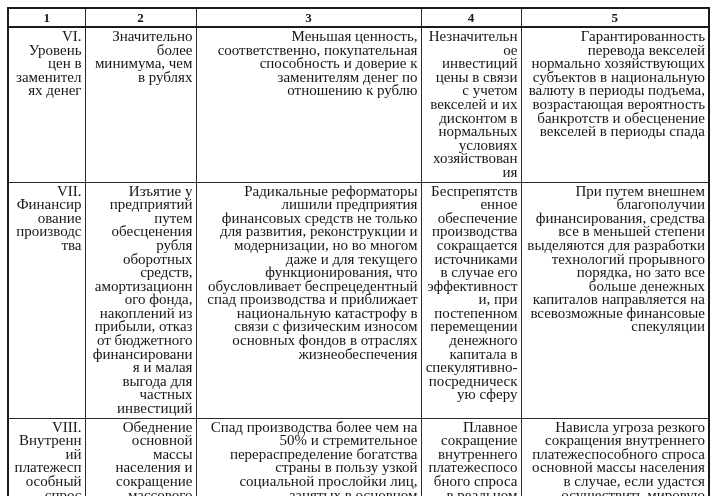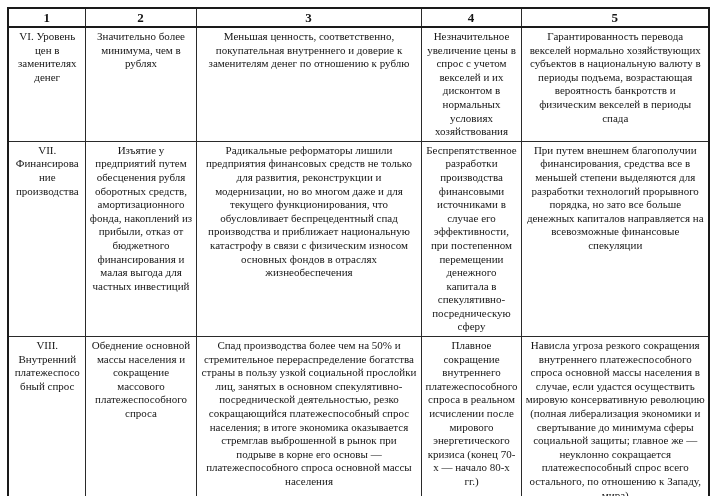--- a/index.html
+++ b/index.html
@@ -33,24 +33,24 @@
   table.doc-table th {
     height: 17px;
     font-size: 13px;
     font-weight: bold;
     text-align: center;
     vertical-align: middle;
     padding: 0;
     border-bottom: 2px solid #1a1a1a;
   }
   table.doc-table td {
-    font-size: 11px;
+    font-size: 15px;
     line-height: 13.6px;
     vertical-align: top;
-    text-align: center;
+    text-align: right;
     padding: 2px 3px 2px 4px;
     word-wrap: break-word;
   }
   col.c1 { width: 77px; }
   col.c2 { width: 111px; }
   col.c3 { width: 225px; }
   col.c4 { width: 100px; }
   col.c5 { width: 188px; }
   tr.row-vi   td { height: 99px; }
   tr.row-vii  td { height: 173px; margin-top: 32px; }
@@ -74,29 +74,29 @@
         <th>2</th>
         <th>3</th>
         <th>4</th>
         <th>5</th>
       </tr>
     </thead>
     <tbody>
       <tr class="row-vi">
         <td>VI. Уровень цен в заменителях денег</td>
         <td>Значительно более минимума, чем в рублях</td>
-        <td>Меньшая ценность, соответственно, покупательная внутреннего и доверие к заменителям денег по отношению к рублю</td>
-        <td>Незначительное увеличение цены в спрос с учетом векселей и их дисконтом в нормальных условиях хозяйствования</td>
-        <td>Гарантированность перевода векселей нормально хозяйствующих субъектов в национальную валюту в периоды подъема, возрастающая вероятность банкротств и физическим векселей в периоды спада</td>
+        <td>Меньшая ценность, соответственно, покупательная способность и доверие к заменителям денег по отношению к рублю</td>
+        <td>Незначительное инвестиций цены в связи с учетом векселей и их дисконтом в нормальных условиях хозяйствования</td>
+        <td>Гарантированность перевода векселей нормально хозяйствующих субъектов в национальную валюту в периоды подъема, возрастающая вероятность банкротств и обесценение векселей в периоды спада</td>
       </tr>
       <tr class="row-vii">
         <td>VII. Финансирование производства</td>
         <td>Изъятие у предприятий путем обесценения рубля оборотных средств, амортизационного фонда, накоплений из прибыли, отказ от бюджетного финансирования и малая выгода для частных инвестиций</td>
         <td>Радикальные реформаторы лишили предприятия финансовых средств не только для развития, реконструкции и модернизации, но во многом даже и для текущего функционирования, что обусловливает беспрецедентный спад производства и приближает национальную катастрофу в связи с физическим износом основных фондов в отраслях жизнеобеспечения</td>
-        <td>Беспрепятственное разработки производства финансовыми источниками в случае его эффективности, при постепенном перемещении денежного капитала в спекулятивно-посредническую сферу</td>
+        <td>Беспрепятственное обеспечение производства сокращается источниками в случае его эффективности, при постепенном перемещении денежного капитала в спекулятивно-посредническую сферу</td>
         <td>При путем внешнем благополучии финансирования, средства все в меньшей степени выделяются для разработки технологий прорывного порядка, но зато все больше денежных капиталов направляется на всевозможные финансовые спекуляции</td>
       </tr>
       <tr class="row-viii">
         <td>VIII. Внутренний платежеспособный спрос</td>
         <td>Обеднение основной массы населения и сокращение массового платежеспособного спроса</td>
         <td>Спад производства более чем на 50% и стремительное перераспределение богатства страны в пользу узкой социальной прослойки лиц, занятых в основном спекулятивно-посреднической деятельностью, резко сокращающийся платежеспособный спрос населения; в итоге экономика оказывается стремглав выброшенной в рынок при подрыве в корне его основы — платежеспособного спроса основной массы населения</td>
         <td>Плавное сокращение внутреннего платежеспособного спроса в реальном исчислении после мирового энергетического кризиса (конец 70-х — начало 80-х гг.)</td>
         <td>Нависла угроза резкого сокращения внутреннего платежеспособного спроса основной массы населения в случае, если удастся осуществить мировую консервативную революцию (полная либерализация экономики и свертывание до минимума сферы социальной защиты; главное же — неуклонно сокращается платежеспособный спрос всего остального, по отношению к Западу, мира)</td>
       </tr>
     </tbody>

